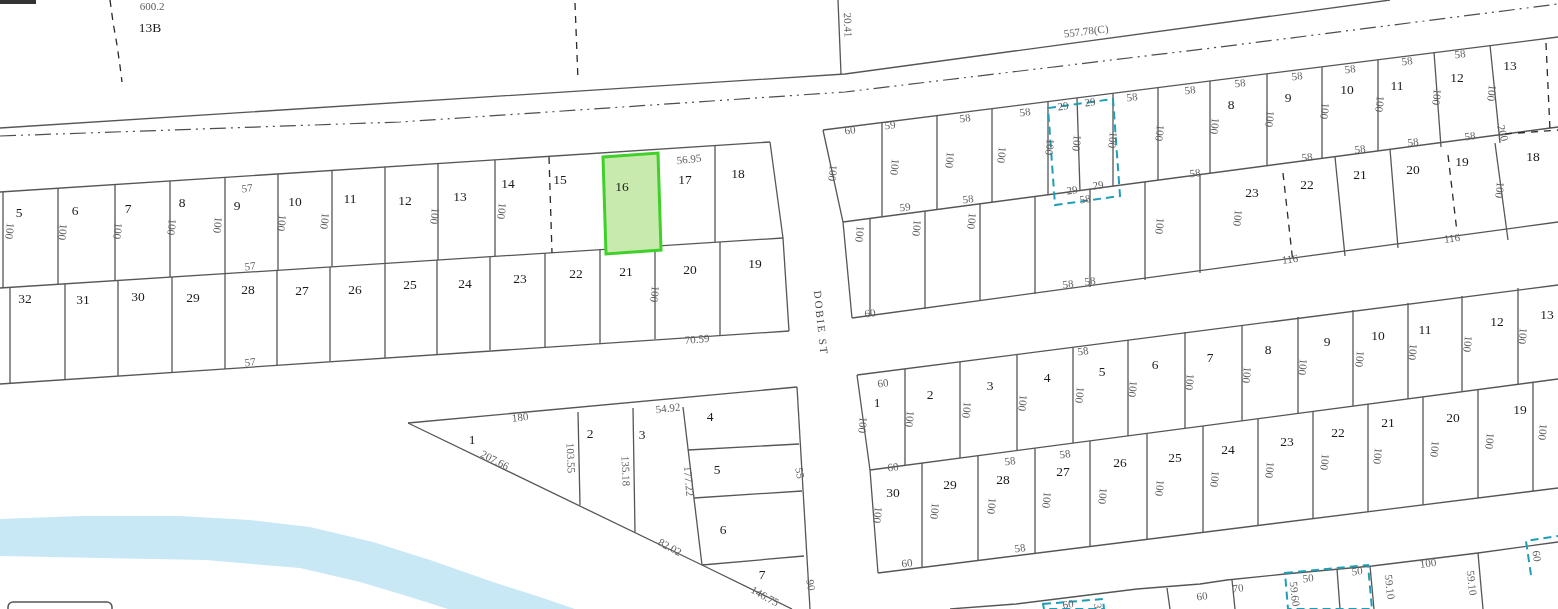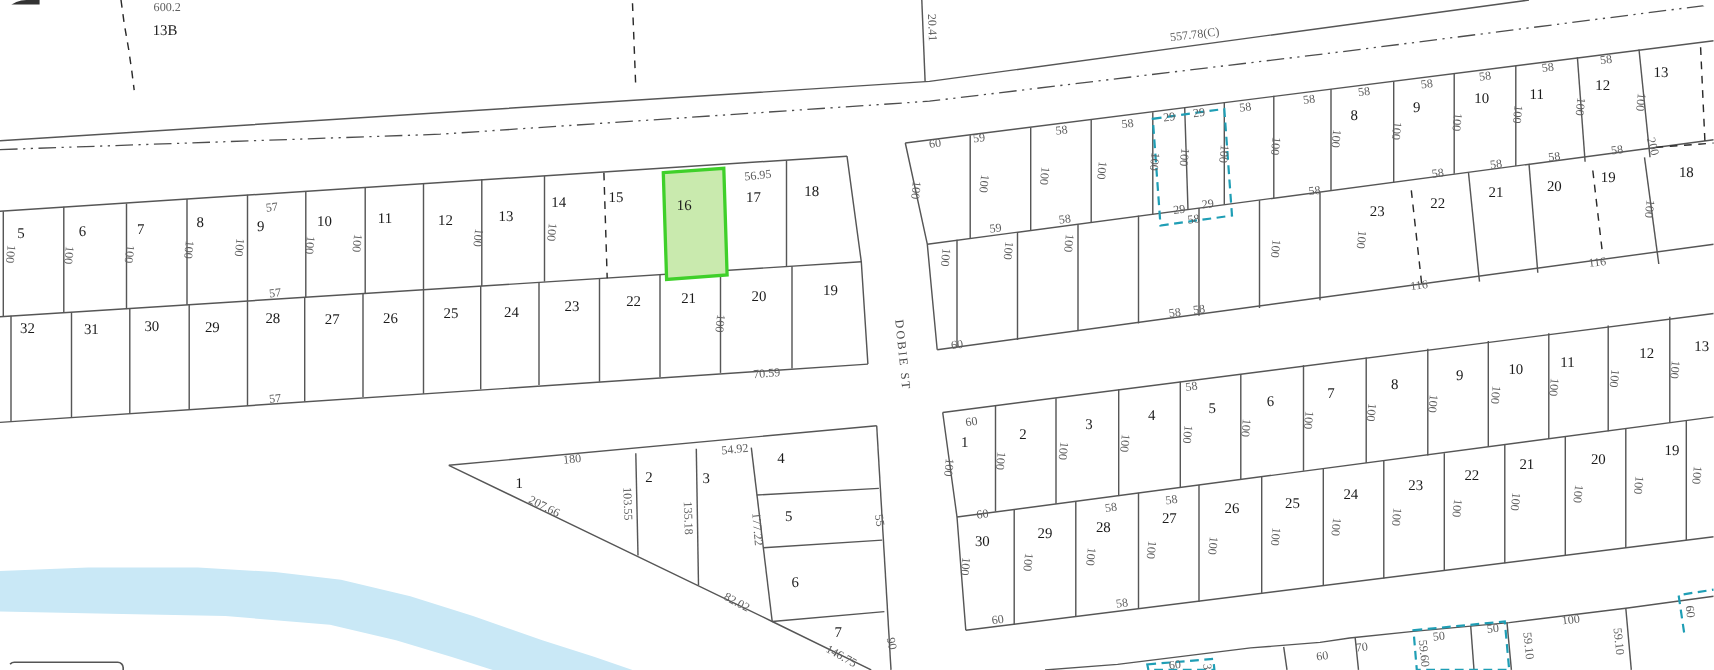--- a/index.html
+++ b/index.html
@@ -1,17 +1,17 @@
 <!DOCTYPE html>
 <html><head>
 <meta charset="utf-8">
 <style>
   html,body{margin:0;padding:0;background:#fff;}
   #stage{position:relative;width:1558px;height:609px;overflow:hidden;background:#fff;
-         font-family:"Liberation Serif", serif;border-radius:24px;}
+         font-family:"Liberation Serif", serif;}
   svg{display:block;}
   text{font-family:"Liberation Serif", serif;}
   text.lot{font-size:13.5px;fill:#1b1b1b;}
   text.dim{font-size:11px;fill:#5e5e5e;}
   text.street{font-size:11px;fill:#474747;letter-spacing:2px;}
 </style>
 </head>
 <body>
 
 <div id="stage">

